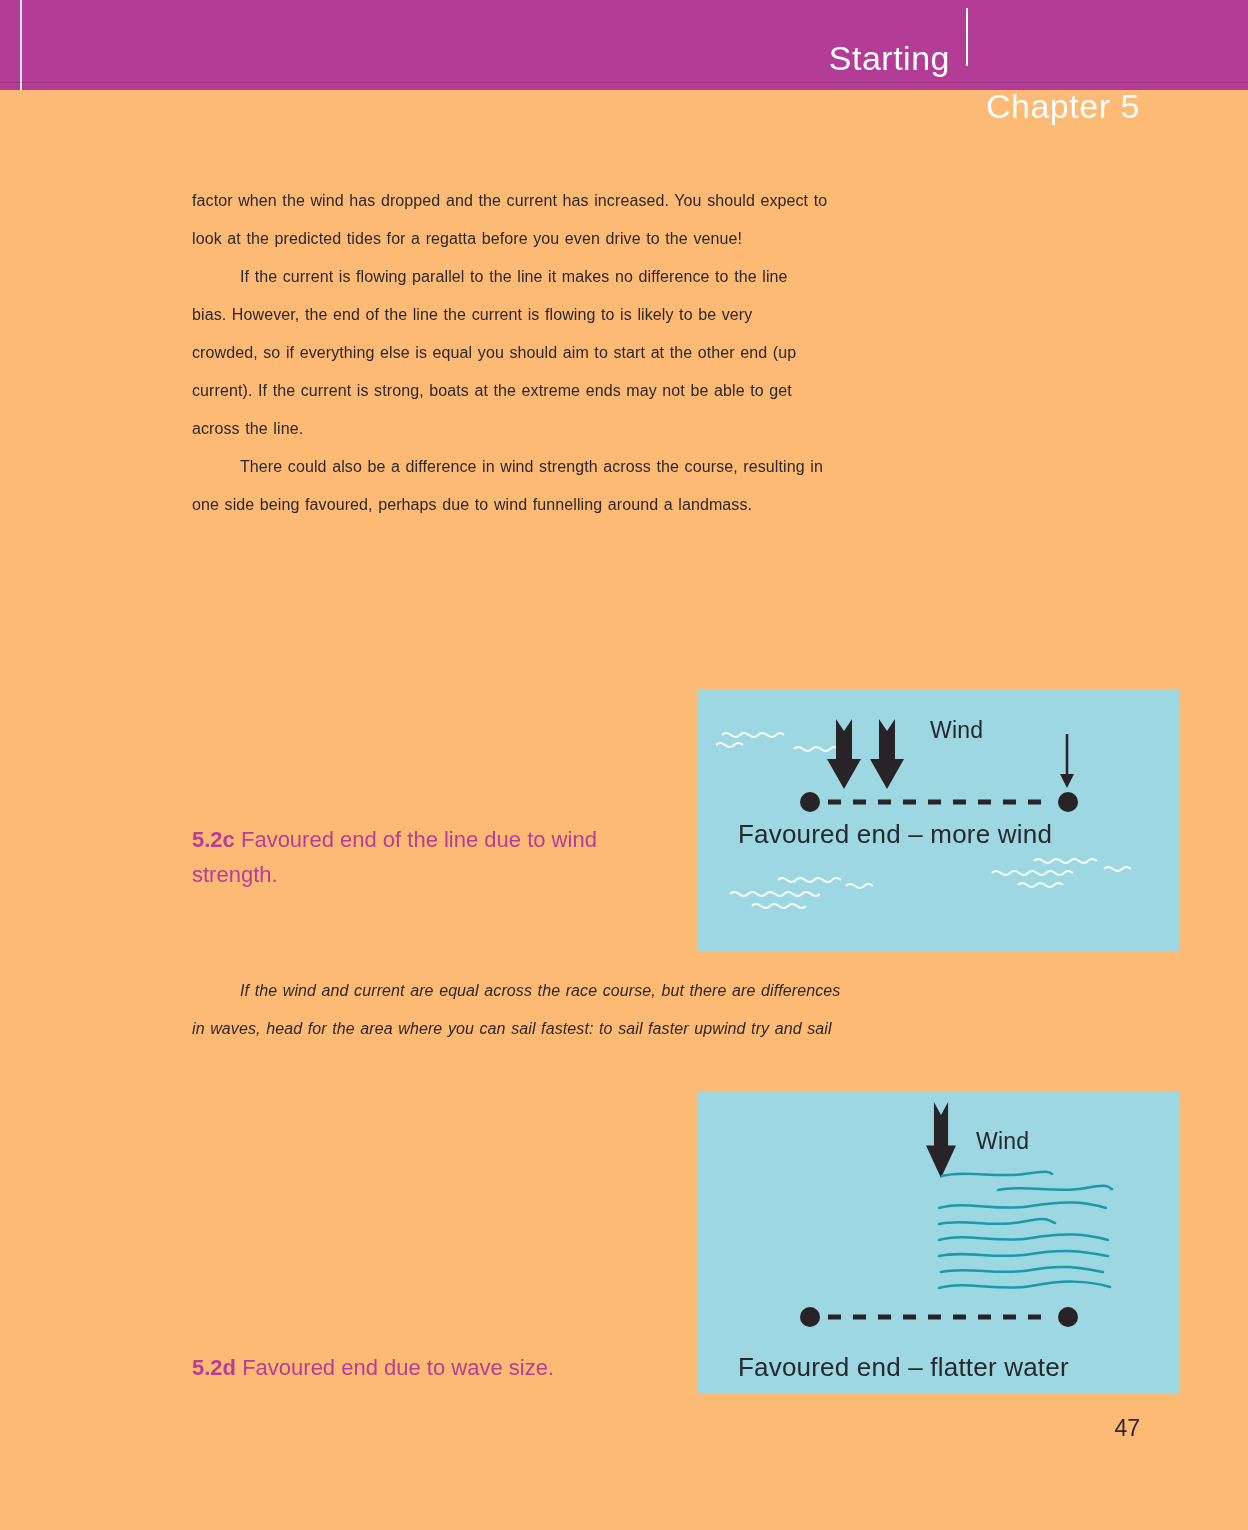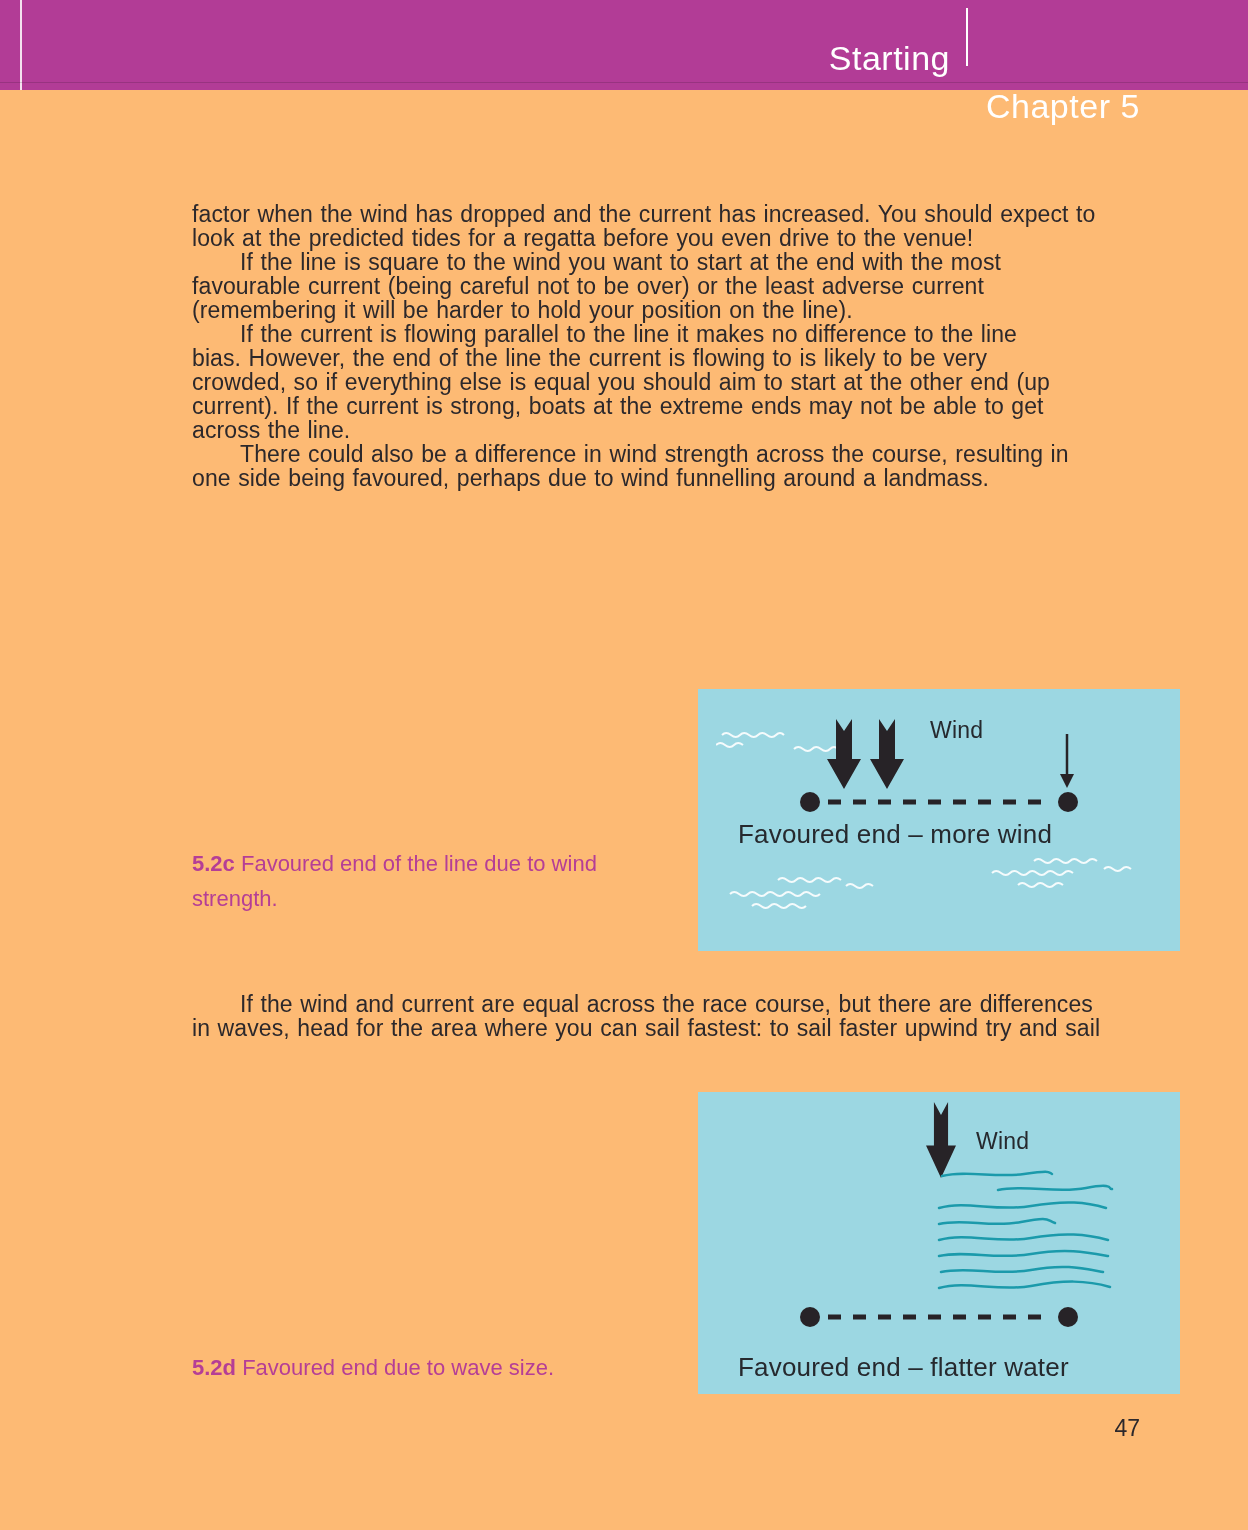--- a/index.html
+++ b/index.html
@@ -8,36 +8,36 @@
     font-family:"Liberation Sans",sans-serif;overflow:hidden;margin:0 auto;
   }
   
   .chapter-bar{position:absolute;left:0;top:0;width:1248px;height:90px;background:#b23c96;}
   .bar-vline{position:absolute;left:20px;top:0;width:2px;height:90px;background:rgba(255,255,255,.85);}
   .bar-hline{position:absolute;left:0;top:82px;width:1248px;height:1px;background:rgba(0,0,0,.14);}
   .bar-section{position:absolute;top:39px;right:298px;color:#ffffff;font-size:34px;font-weight:300;letter-spacing:.5px;}
   .bar-sep{position:absolute;left:966px;top:8px;width:2px;height:58px;background:#ffffff;}
   .bar-chapter{position:absolute;left:986px;top:39px;color:#ffffff;font-size:34px;font-weight:300;letter-spacing:.5px;margin-top:48px;}
   
-  .bodytext{position:absolute;width:1010px;color:#2c282b;font-size:23px;line-height:24px;
-    letter-spacing:.1px;word-spacing:1px;margin-top:20px;}
+  .bodytext{position:absolute;width:1010px;color:#2c282b;font-size:16px;line-height:38px;
+    letter-spacing:.1px;word-spacing:1px;}
   .blockA{left:192px;top:182px;}
-  .blockB{left:192px;top:972px;}
+  .blockB{left:192px;top:972px;font-style:italic;}
   .para{margin:0;white-space:pre-line;}
   .para.ind{text-indent:48px;}
   
   .diagram{position:absolute;background:#9cd7e2;}
   .fig-c{left:658px;top:673px;width:482px;height:262px;}
   .fig-d{left:658px;top:1076px;width:482px;height:302px;}
   .diagram svg{position:absolute;display:block;}
   .dlabel{position:absolute;color:#26292e;font-size:26px;letter-spacing:.2px;white-space:nowrap;}
   .wind-label{font-size:23px;margin-left:14px;}
   
   .caption{position:absolute;color:#b53e96;font-size:22px;line-height:35px;}
-  .caption-c{left:192px;top:846px;width:480px;}
+  .caption-c{left:192px;top:822px;width:480px;}
   .caption-d{left:192px;top:1350px;width:560px;}
   .cap-num{font-weight:bold;}
   
   .pageno{position:absolute;top:1415px;right:108px;color:#2c282b;font-size:23px;}
 </style>
 </head>
 <body>
 
 <div class="page">
 
@@ -45,23 +45,20 @@
     <div class="bar-vline"></div>
     <div class="bar-hline"></div>
     <span class="bar-section">Starting</span>
     <div class="bar-sep"></div>
     <span class="bar-chapter">Chapter 5</span>
   </header>
 
   <div class="bodytext blockA">
     <p class="para">factor when the wind has dropped and the current has increased. You should expect to
 look at the predicted tides for a regatta before you even drive to the venue!</p>
-    <p class="para ind">If the line is square to the wind you want to start at the end with the most
-favourable current (being careful not to be over) or the least adverse current
-(remembering it will be harder to hold your position on the line).</p>
     <p class="para ind">If the current is flowing parallel to the line it makes no difference to the line
 bias. However, the end of the line the current is flowing to is likely to be very
 crowded, so if everything else is equal you should aim to start at the other end (up
 current). If the current is strong, boats at the extreme ends may not be able to get
 across the line.</p>
     <p class="para ind">There could also be a difference in wind strength across the course, resulting in
 one side being favoured, perhaps due to wind funnelling around a landmass.</p>
   </div>
 
   <figure class="diagram fig-c">

